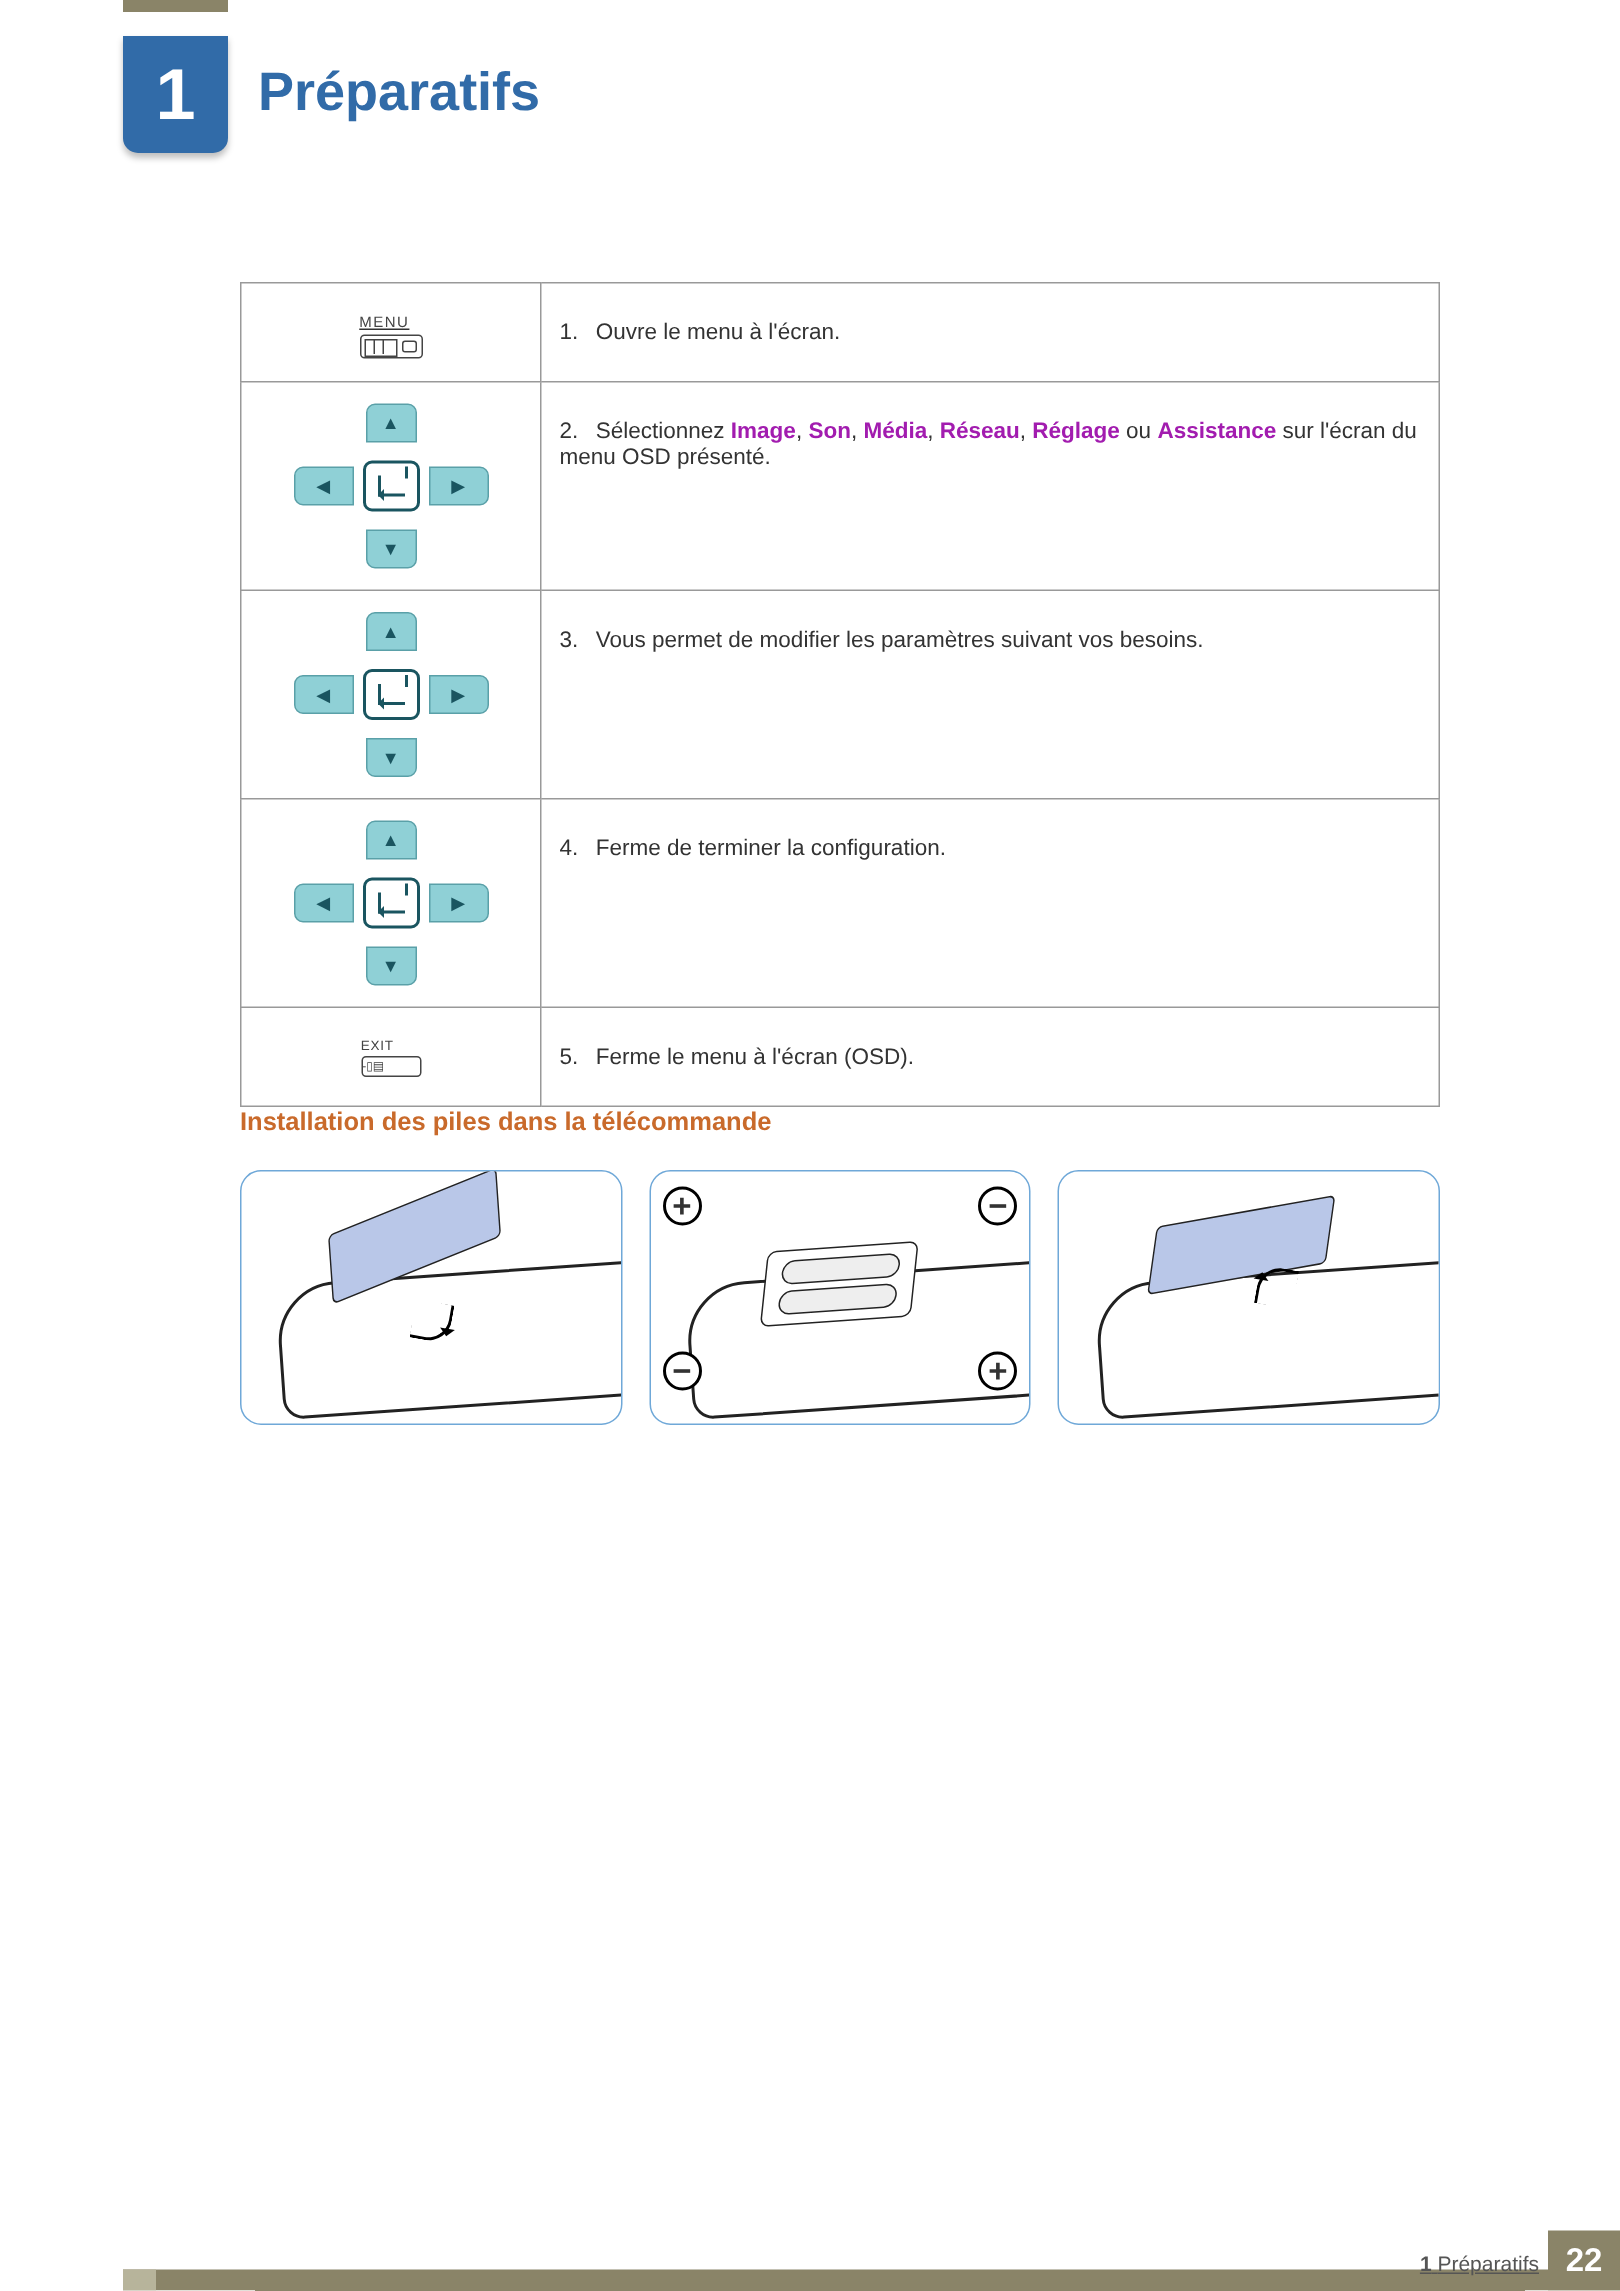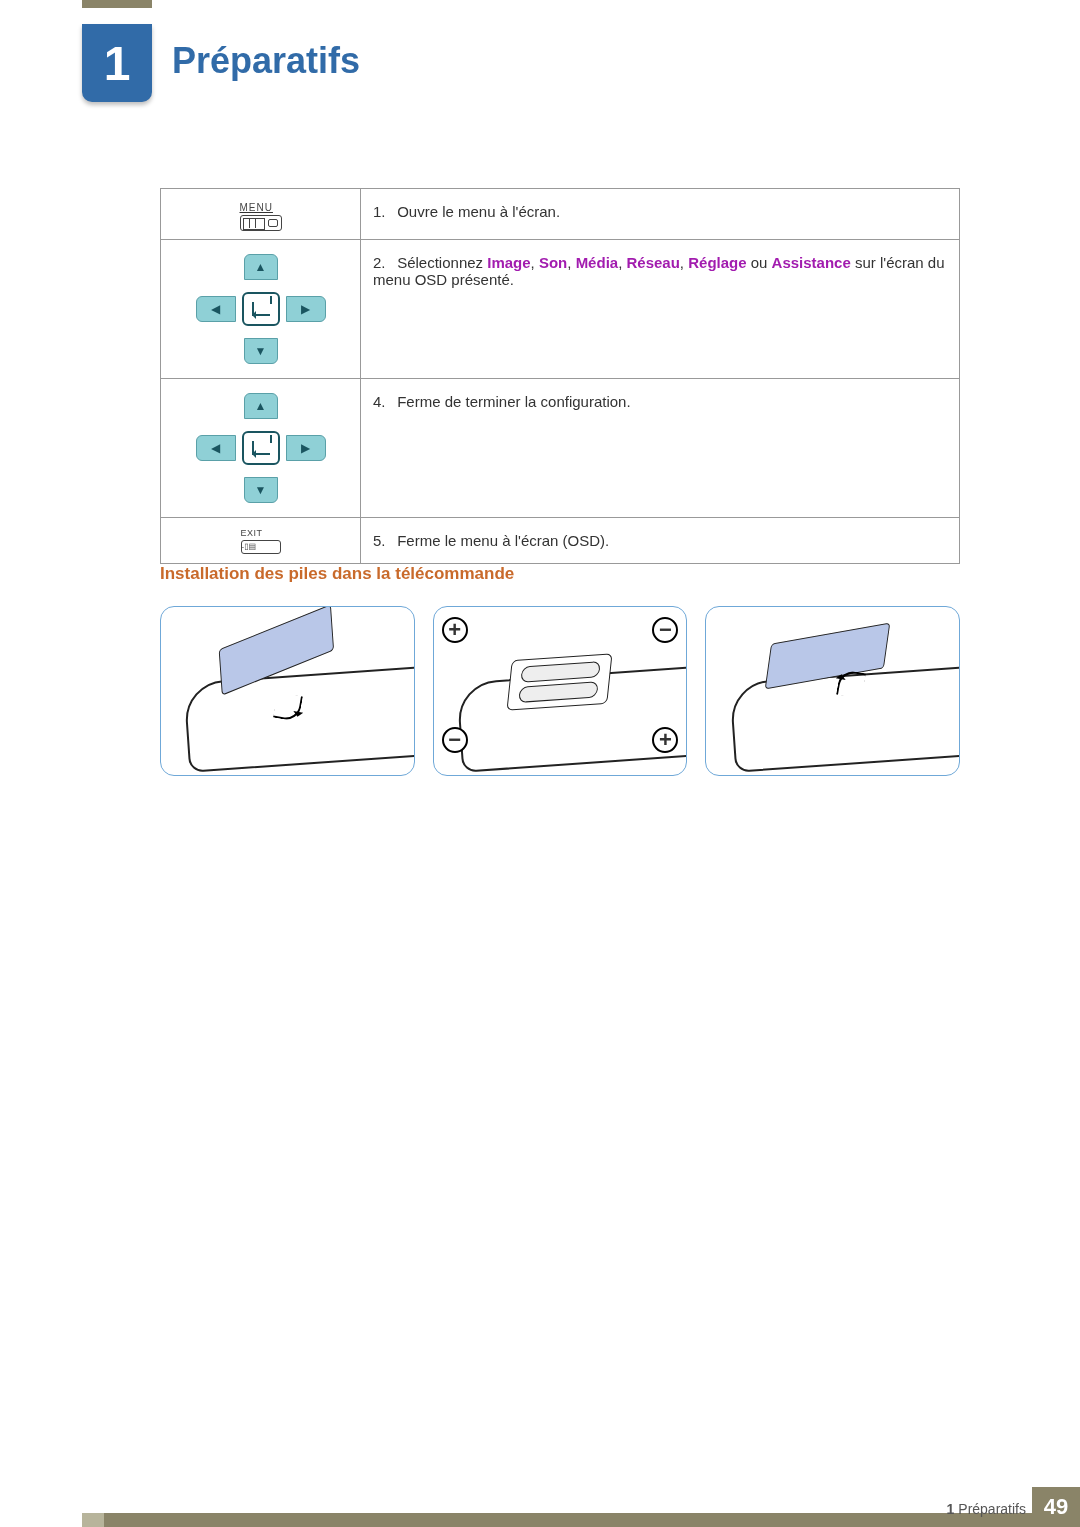--- a/index.html
+++ b/index.html
@@ -51,21 +51,21 @@
     margin-bottom: 22px;
   }
   table.osd {
     width: 100%;
     border-collapse: collapse;
     font-size: 15px;
   }
   table.osd td {
     border: 1px solid #999;
     vertical-align: top;
-    padding: 14px 12px;
+    padding: 24px 12px;
   }
   table.osd td.icon-cell {
     width: 200px;
     text-align: center;
     vertical-align: middle;
     padding: 8px 4px;
   }
   .step-num {
     display: inline-block;
     width: 20px;
@@ -253,21 +253,21 @@
   }
   .footer .pagebox{
     position:absolute; right:0; bottom:0;
     width:48px; height:40px;
     background:#8a8468;
     color:#fff; font-size:22px; font-weight:bold;
     display:flex; align-items:center; justify-content:center;
   }
   .footer .crumb{
     position:absolute; right:54px; bottom:10px;
-    font-size:14px; color:#555;
+    font-size:14px; color:#555;text-decoration:underline;
   }
 </style>
 </head>
 <body>
 
 <div class="top-bar"></div>
 
 <div class="chapter-tab">
   <span>1</span>
 </div>
@@ -307,34 +307,51 @@
         </div>
       </td>
       <td>
         <span class="step-num">2.</span>
         <span class="step-text">
           <span>Sélectionnez </span><span class="orange">Image</span><span>, </span><span class="orange">Son</span><span>, </span><span class="orange">Média</span><span>, </span><span class="orange">Réseau</span><span>, </span><span class="orange">Réglage</span><span> ou </span><span class="orange">Assistance</span><span> sur l'écran du menu OSD présenté.</span>
         </span>
       </td>
     </tr>
 
-
     <tr>
       <td class="icon-cell">
         <div class="dpad">
           <div class="btn up arrow-up"></div>
           <div class="btn down arrow-down"></div>
           <div class="btn left arrow-left"></div>
           <div class="btn right arrow-right"></div>
           <div class="btn center">
                 <div class="enter-glyph"></div>
               </div>
         </div>
       </td>
       <td>
+        <span class="step-num">3.</span>
+        <span class="step-text">Vous permet de modifier les paramètres suivant vos besoins.</span>
+      </td>
+    </tr>
+
+    <tr>
+      <td class="icon-cell">
+        <div class="dpad">
+          <div class="btn up arrow-up"></div>
+          <div class="btn down arrow-down"></div>
+          <div class="btn left arrow-left"></div>
+          <div class="btn right arrow-right"></div>
+          <div class="btn center">
+                <div class="enter-glyph"></div>
+              </div>
+        </div>
+      </td>
+      <td>
         <span class="step-num">4.</span>
         <span class="step-text">Ferme de terminer la configuration.</span>
       </td>
     </tr>
 
     <tr>
       <td class="icon-cell">
         <div class="exit-btn">
           <div class="lbl">EXIT</div>
           <div class="box">-▯▤</div>
@@ -382,14 +399,14 @@
 </div>
 
 <div class="footer">
   <div class="band"></div>
   <div class="band-accent"></div>
   <div class="crumb">
     <b>1</b>
     <span> </span>
     <span>Préparatifs</span>
   </div>
-  <div class="pagebox">49</div>
+  <div class="pagebox">22</div>
 </div>
 
 </body></html>

